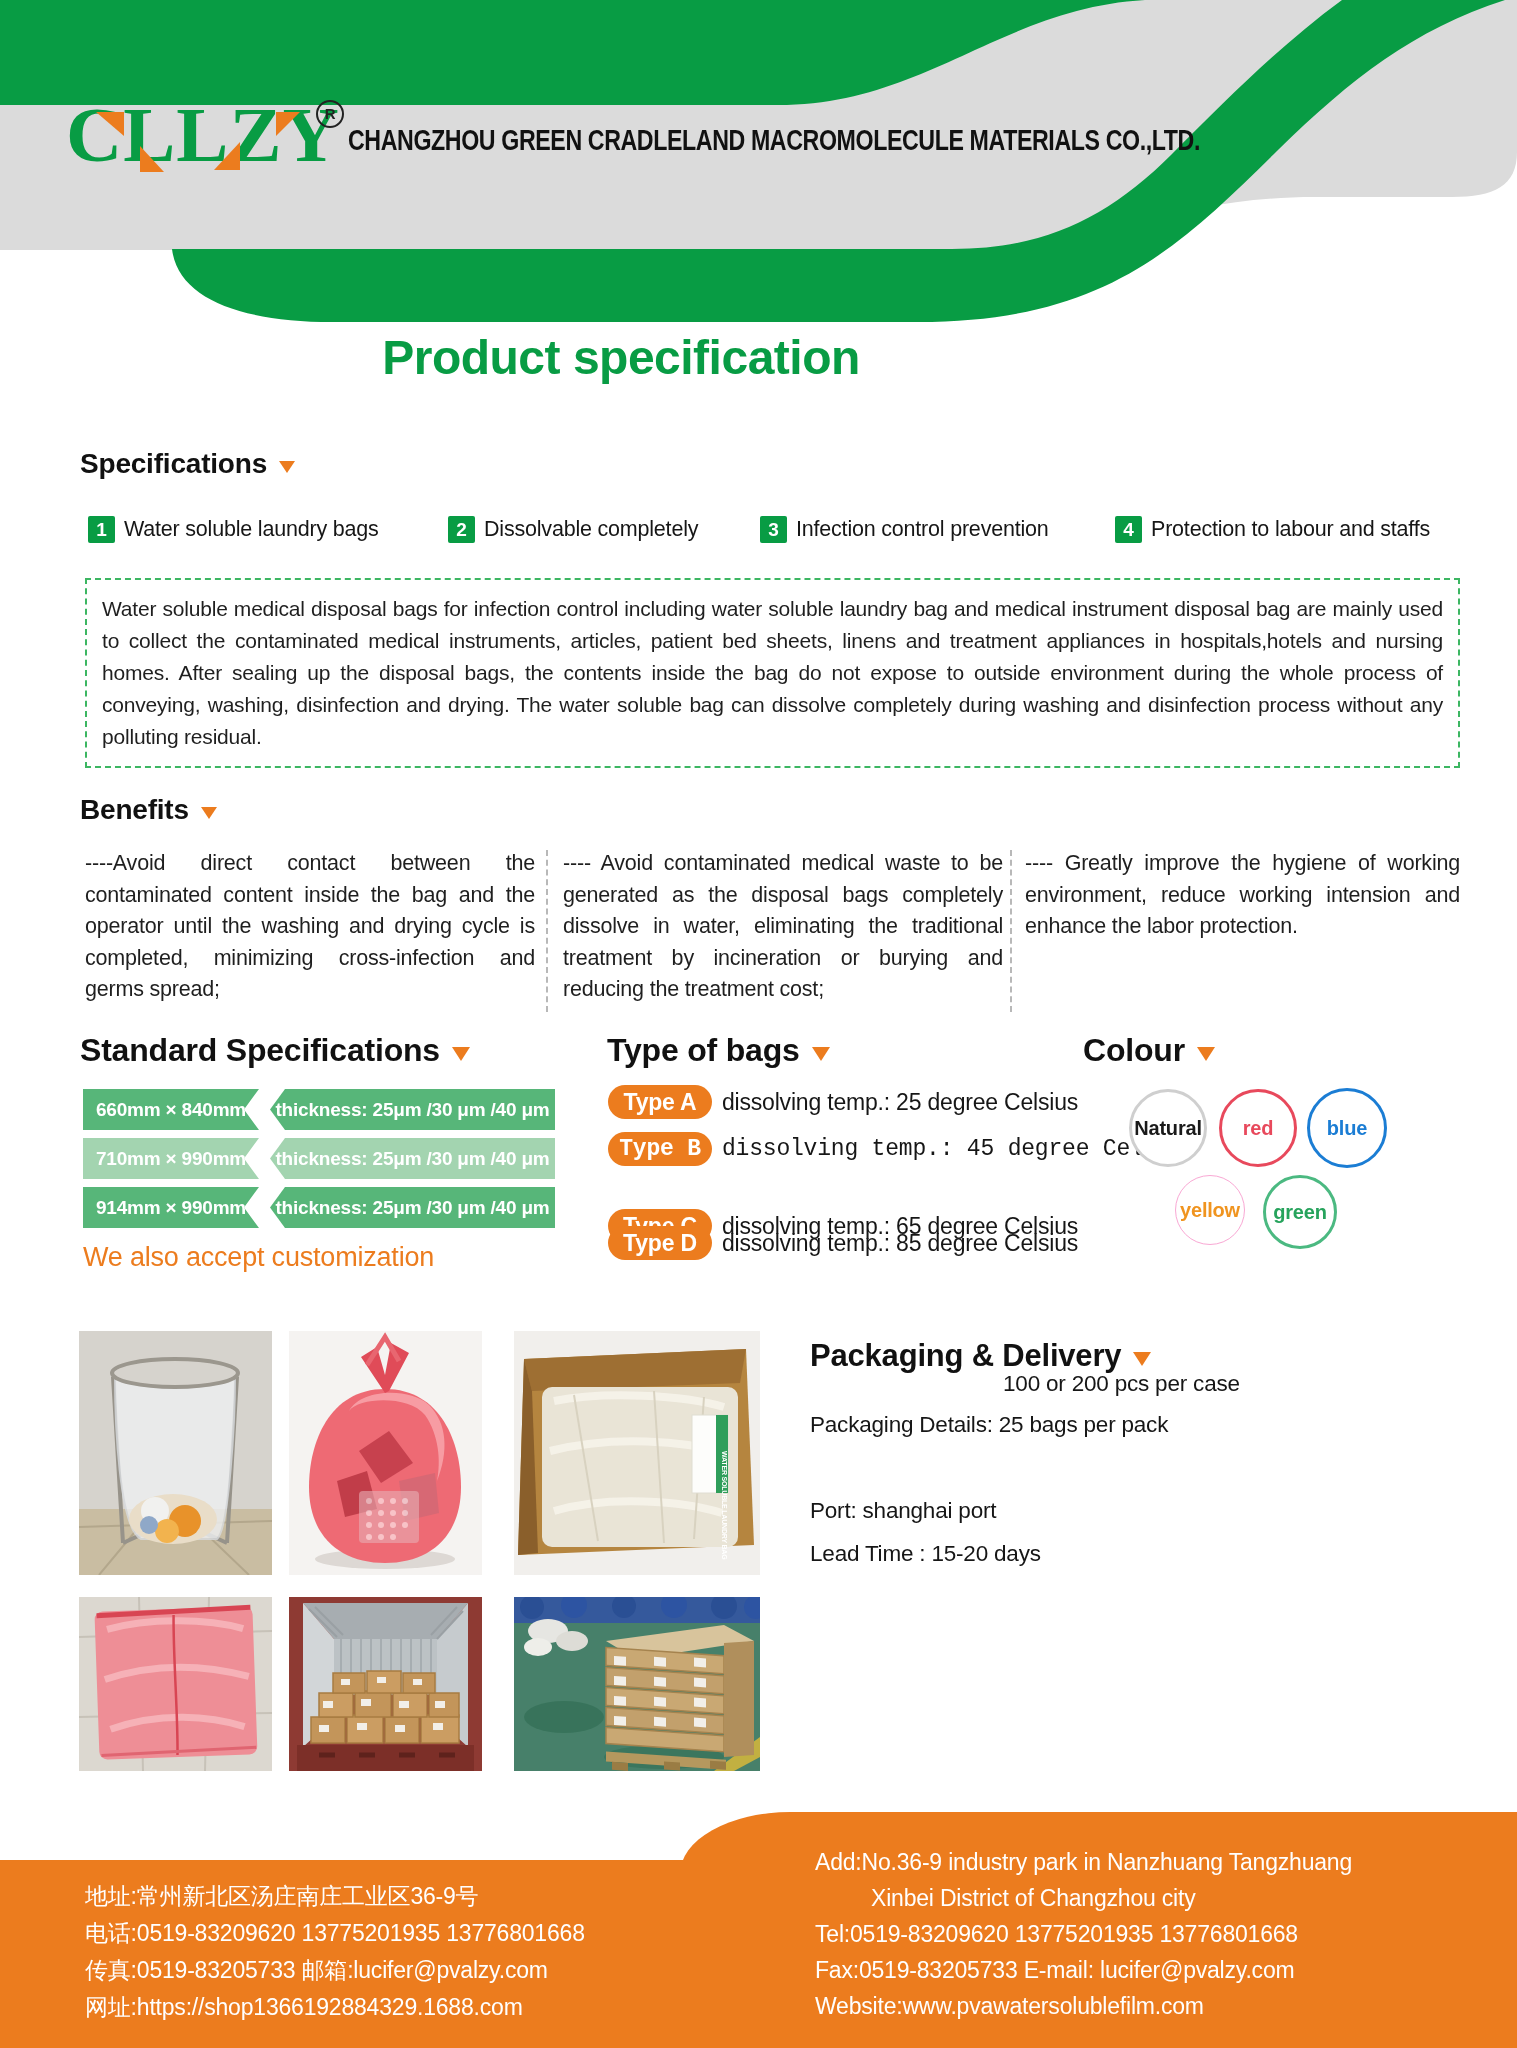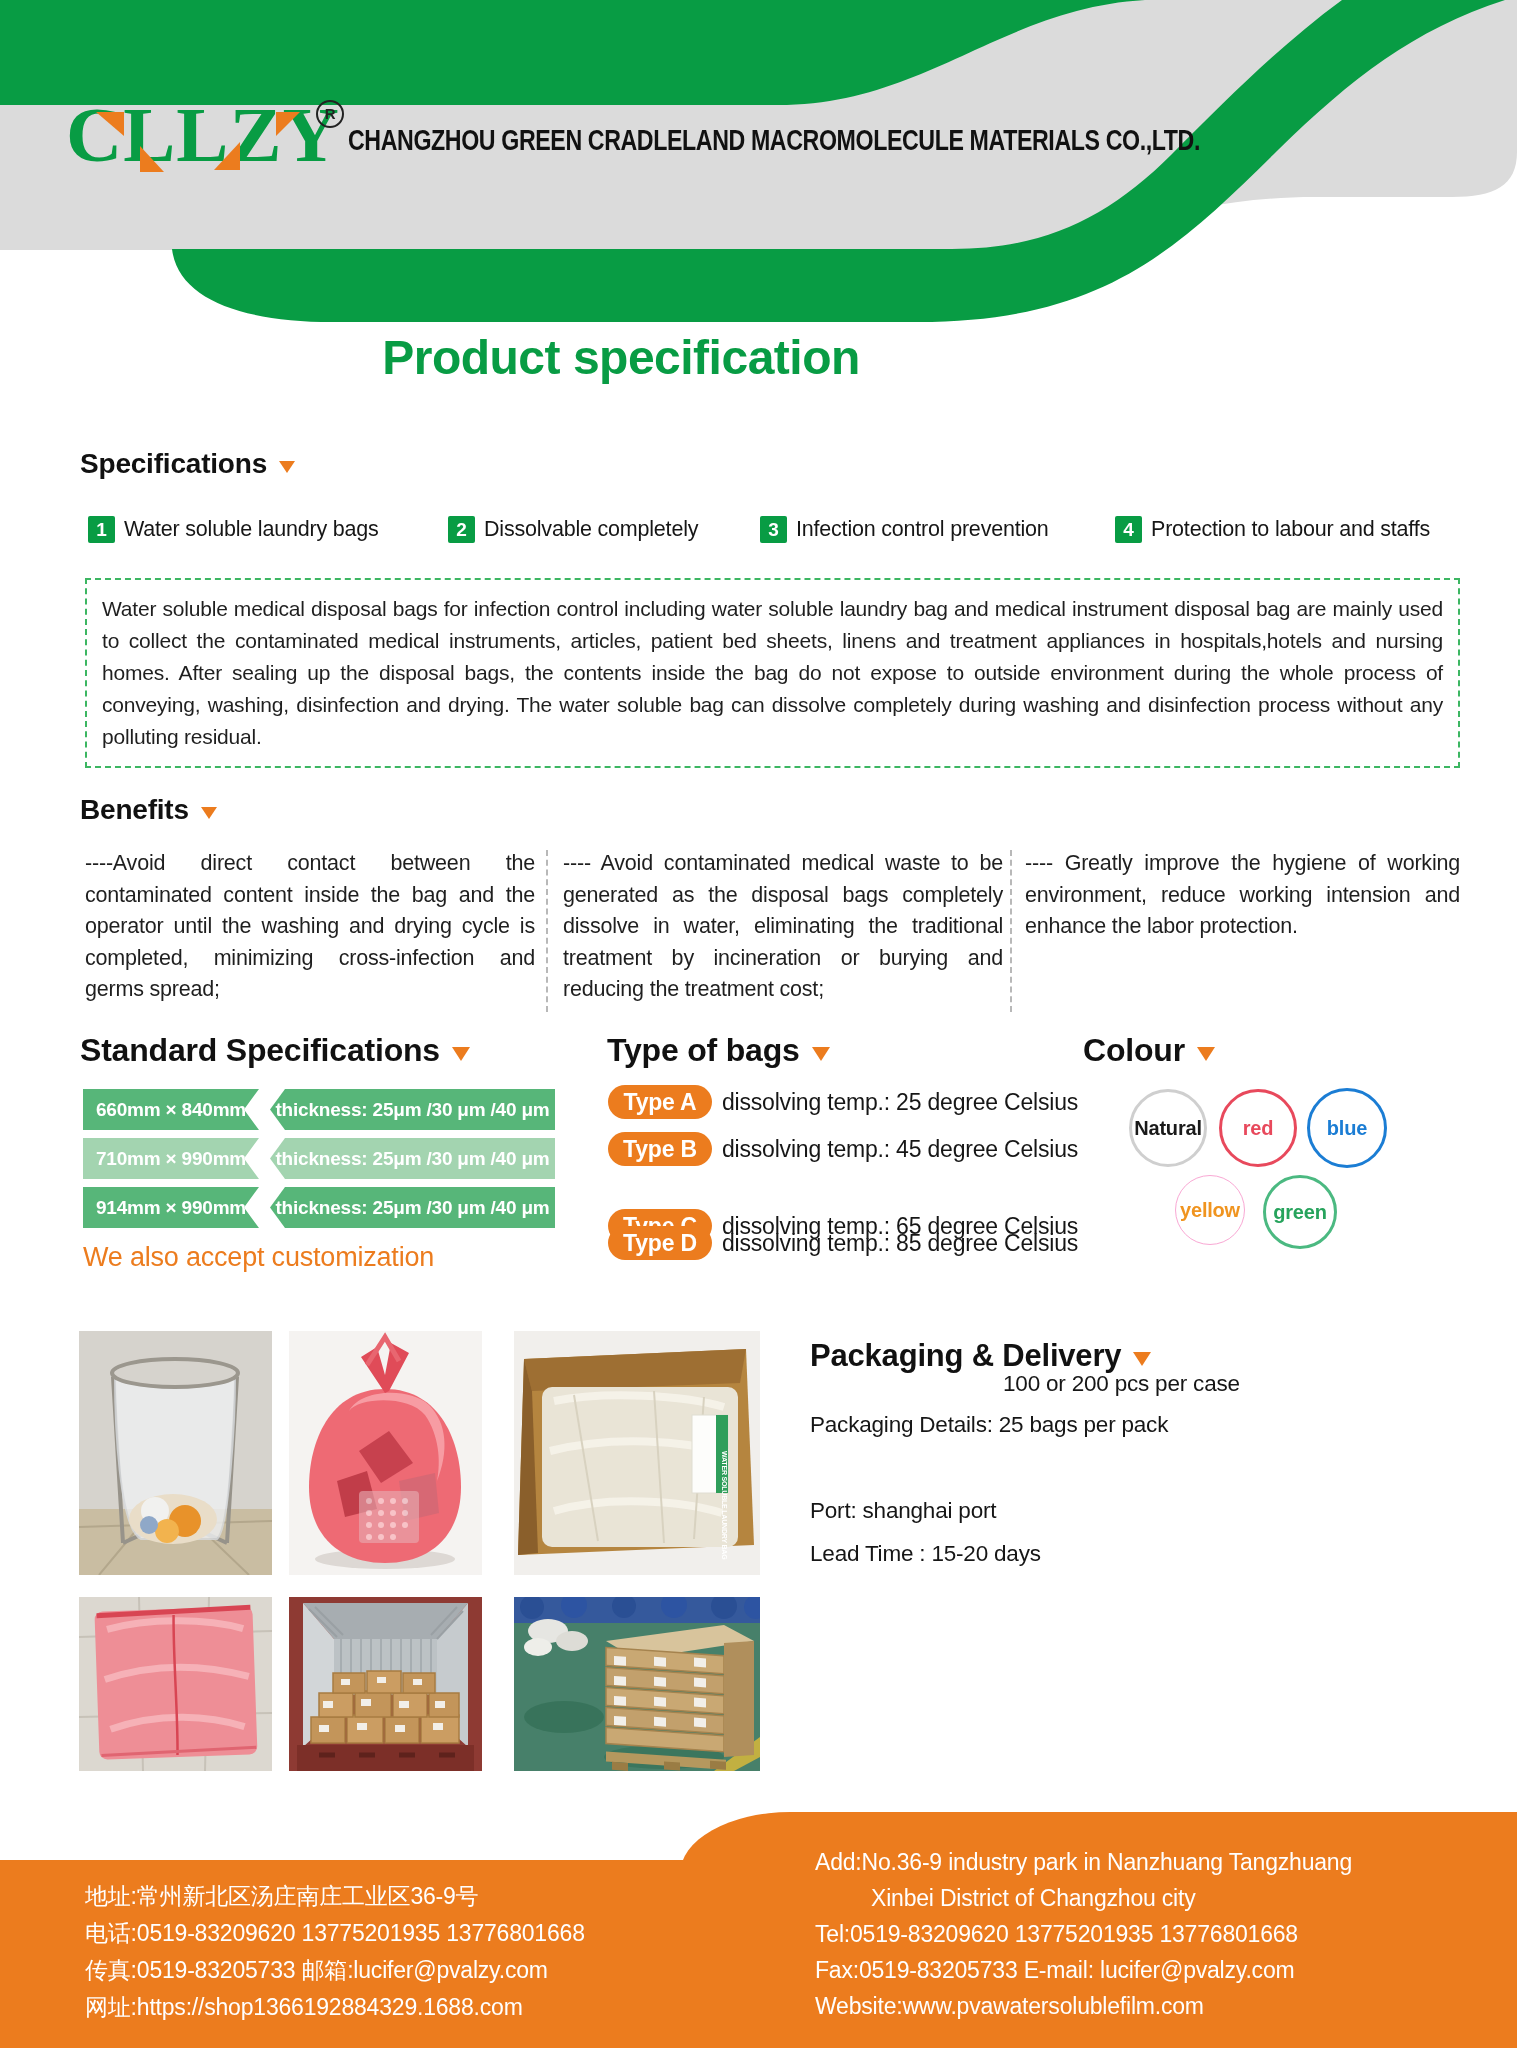--- a/index.html
+++ b/index.html
@@ -155,21 +155,21 @@
   </div>
   <div id="custom-note">We also accept customization</div>
 
   <div class="sec-h" style="left:607px;top:1032px;font-size:32px;font-weight:700;">
     <span>Type of bags</span><span class="tri"></span>
   </div>
   <div class="type-row" style="top:1085px;">
     <span class="type-pill">Type A</span>
     <span class="type-desc">dissolving temp.: 25 degree Celsius</span>
   </div>
-  <div class="type-row" style="top:1132px;">
+  <div class="type-row" style="top:1132px;font-family:Liberation Mono, monospace;">
     <span class="type-pill">Type B</span>
     <span class="type-desc">dissolving temp.: 45 degree Celsius</span>
   </div>
   <div class="type-row" style="top:1209px;">
     <span class="type-pill">Type C</span>
     <span class="type-desc">dissolving temp.: 65 degree Celsius</span>
   </div>
   <div class="type-row" style="top:1226px;">
     <span class="type-pill">Type D</span>
     <span class="type-desc">dissolving temp.: 85 degree Celsius</span>

